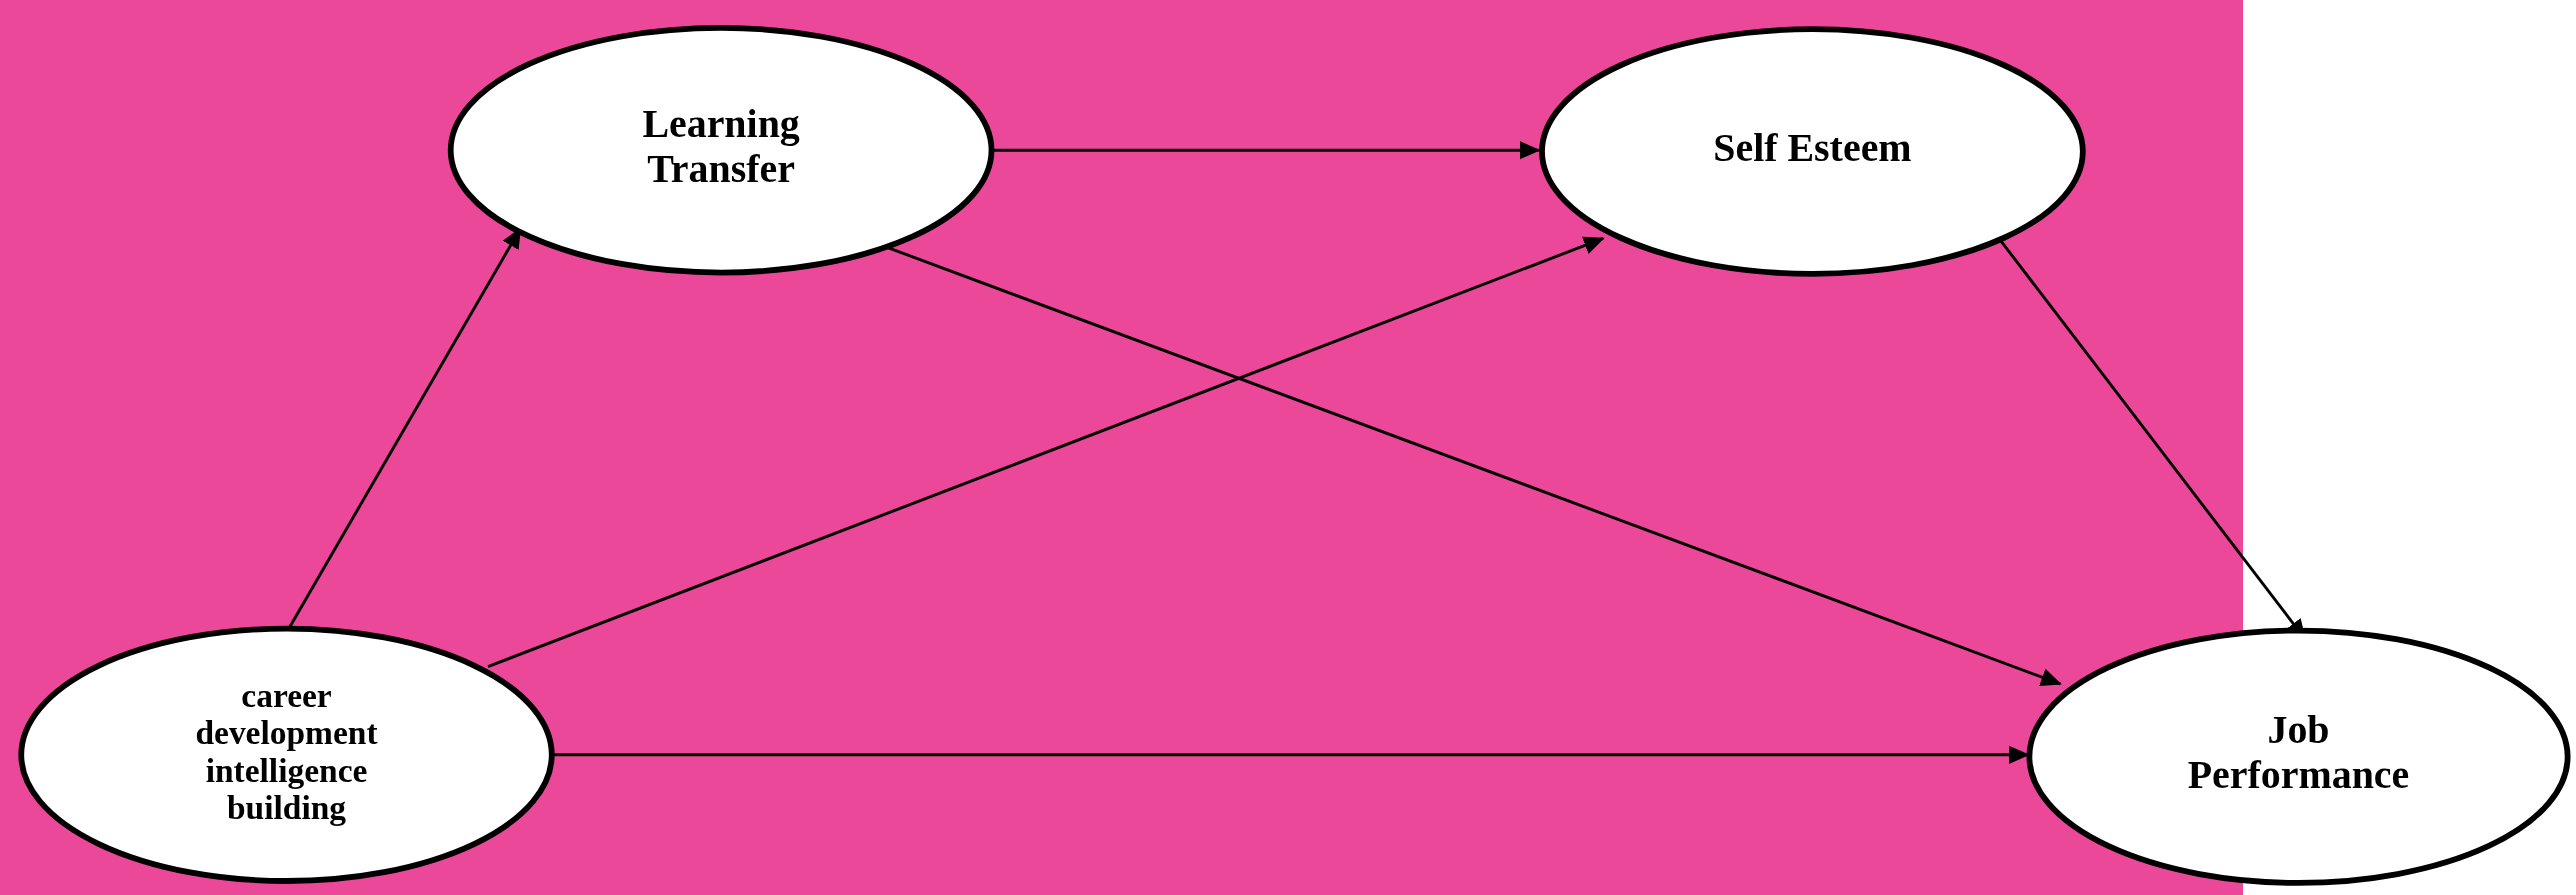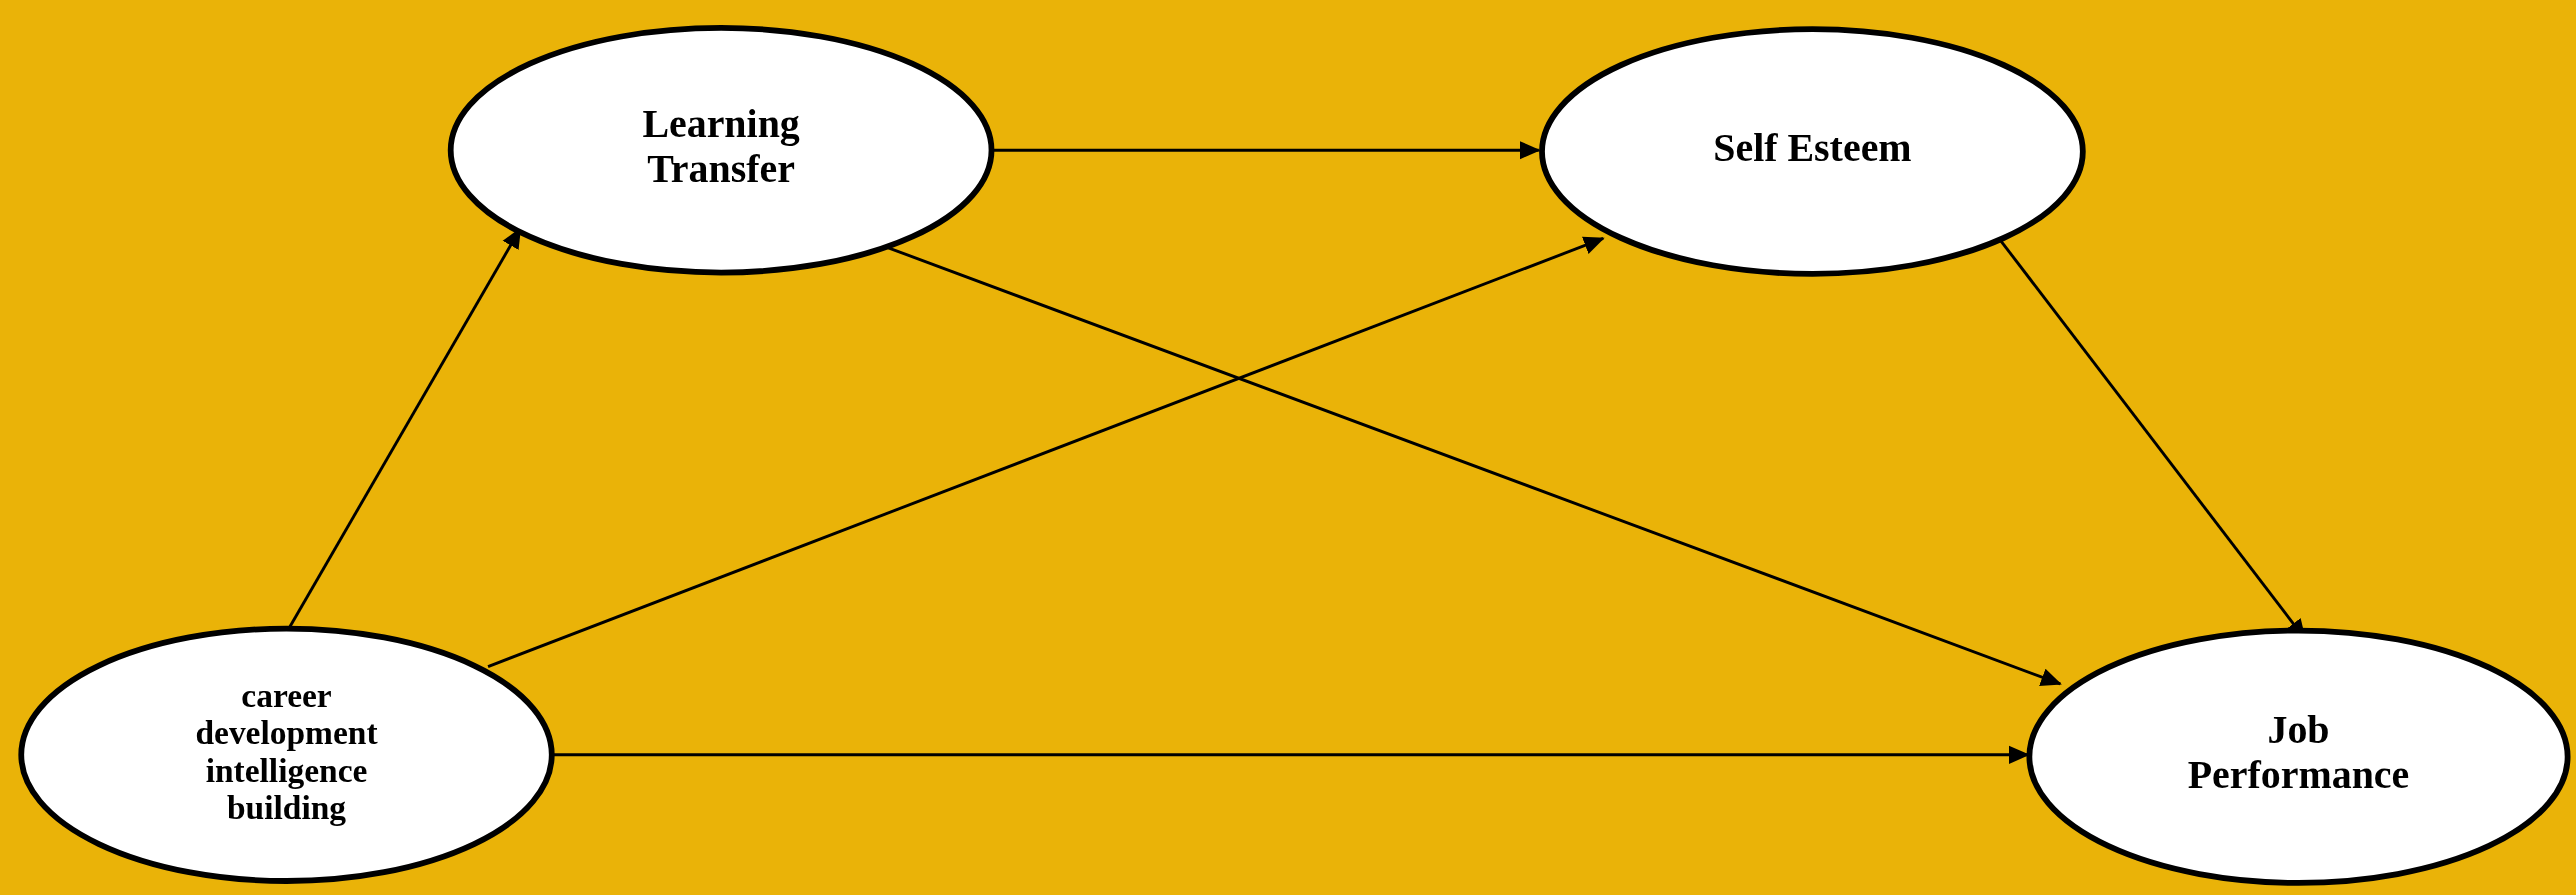--- a/index.html
+++ b/index.html
@@ -9,23 +9,23 @@
     background: #ffffff;
   }
   body {
     width: 2576px;
     height: 896px;
     overflow: hidden;
     font-family: "Liberation Serif", "DejaVu Serif", serif;
   }
   #diagram-root {
     position: relative;
-    width: 2576px;
+    width: 2243px;
     height: 896px;
-    background: #eab308;
+    background: #ec4899;
   }
   svg#model-svg {
     display: block;
     width: 2576px;
     height: 896px;
   }
   .node-ellipse {
     fill: #ffffff;
     stroke: #000000;
     stroke-width: 9;

